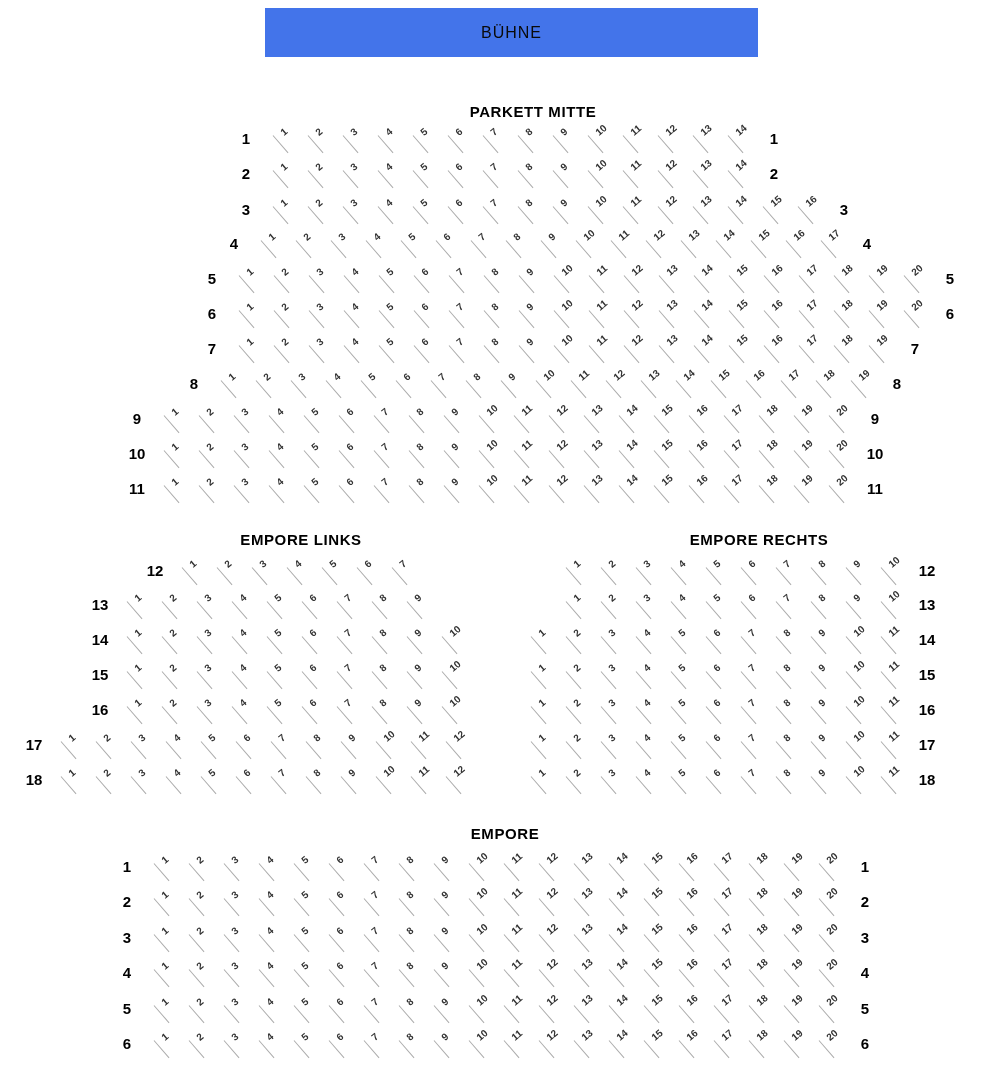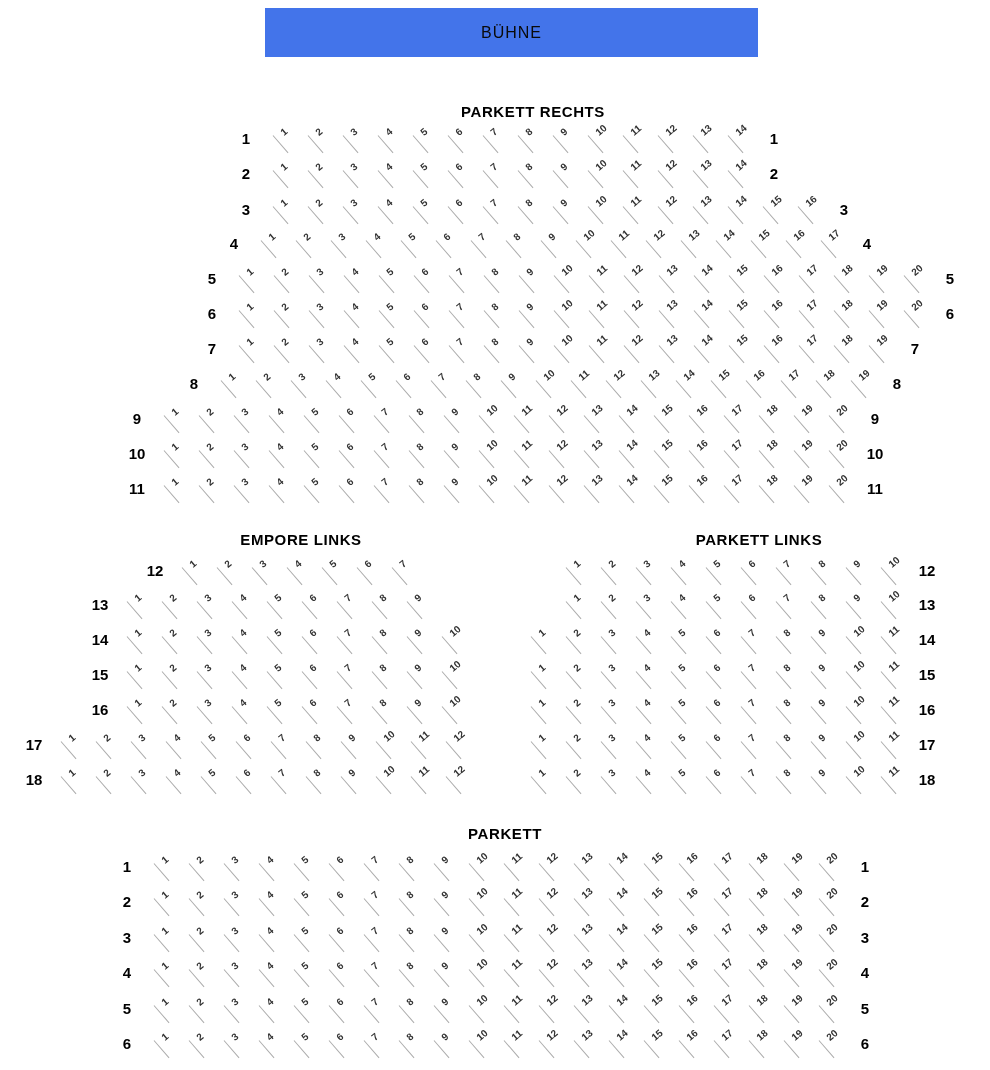--- a/index.html
+++ b/index.html
@@ -19,21 +19,21 @@
             transform:rotate(-40deg);transform-origin:0 50%;white-space:nowrap;}
 </style>
 </head>
 <body>
 
 <div class="canvas">
   <div class="stage" id="stage" style="left: 265px; top: 8px; width: 493px; height: 49px; background: rgb(67, 116, 234);">
     <span class="stage-label">BÜHNE</span>
   </div>
   <div id="sections">
-      <div class="section-title" style="left: 533px; top: 111px;">PARKETT RECHTS</div>
+      <div class="section-title" style="left: 533px; top: 111px;">PARKETT MITTE</div>
       <div class="row-label" style="left: 246px; top: 138px;">1</div>
       <div class="row-label" style="left: 774px; top: 138px;">1</div>
       <div class="seat" style="left: 271px; top: 128px;">
         <span class="seat-num">1</span>
       </div>
       <div class="seat" style="left: 306px; top: 128px;">
         <span class="seat-num">2</span>
       </div>
       <div class="seat" style="left: 341px; top: 128px;">
         <span class="seat-num">3</span>
@@ -857,21 +857,21 @@
       </div>
       <div class="seat" style="left: 374px; top: 769px;">
         <span class="seat-num">10</span>
       </div>
       <div class="seat" style="left: 409px; top: 769px;">
         <span class="seat-num">11</span>
       </div>
       <div class="seat" style="left: 444px; top: 769px;">
         <span class="seat-num">12</span>
       </div>
-      <div class="section-title" style="left: 759px; top: 539px;">PARKETT LINKS</div>
+      <div class="section-title" style="left: 759px; top: 539px;">EMPORE RECHTS</div>
       <div class="row-label" style="left: 927px; top: 570px;">12</div>
       <div class="seat" style="left: 564px; top: 560px;">
         <span class="seat-num">1</span>
       </div>
       <div class="seat" style="left: 599px; top: 560px;">
         <span class="seat-num">2</span>
       </div>
       <div class="seat" style="left: 634px; top: 560px;">
         <span class="seat-num">3</span>
       </div>
@@ -1090,21 +1090,21 @@
       </div>
       <div class="seat" style="left: 809px; top: 769px;">
         <span class="seat-num">9</span>
       </div>
       <div class="seat" style="left: 844px; top: 769px;">
         <span class="seat-num">10</span>
       </div>
       <div class="seat" style="left: 879px; top: 769px;">
         <span class="seat-num">11</span>
       </div>
-      <div class="section-title" style="left: 505px; top: 833px;">PARKETT</div>
+      <div class="section-title" style="left: 505px; top: 833px;">EMPORE</div>
       <div class="row-label" style="left: 127px; top: 866px;">1</div>
       <div class="row-label" style="left: 865px; top: 866px;">1</div>
       <div class="seat" style="left: 152px; top: 856px;">
         <span class="seat-num">1</span>
       </div>
       <div class="seat" style="left: 187px; top: 856px;">
         <span class="seat-num">2</span>
       </div>
       <div class="seat" style="left: 222px; top: 856px;">
         <span class="seat-num">3</span>

